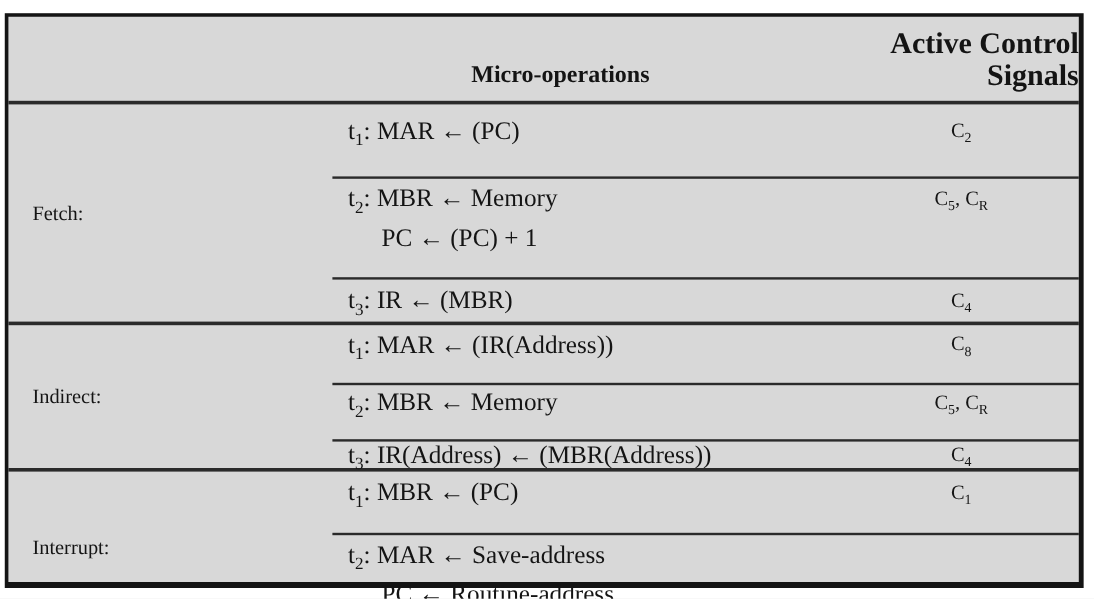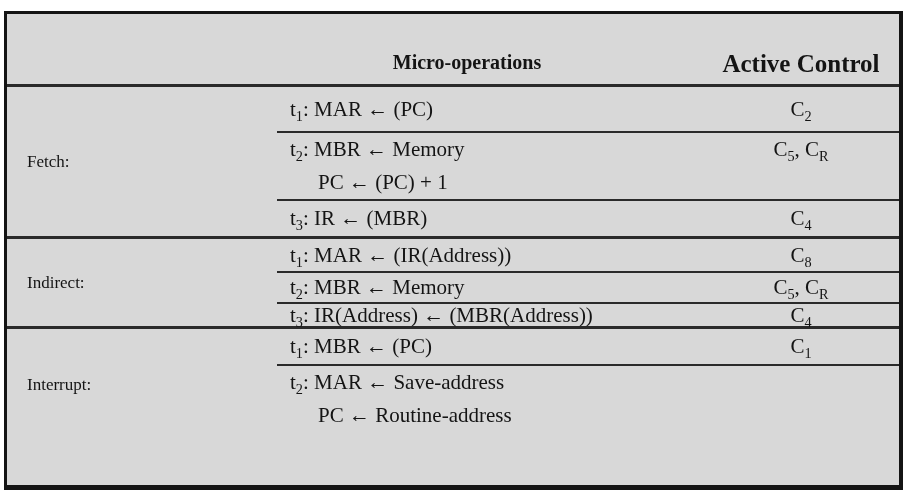--- a/index.html
+++ b/index.html
@@ -24,39 +24,39 @@
   
   .hdr{display:flex; height:70px;}
   .hdr-spacer{width:270px;}
   .hdr-micro{
     flex:1; display:flex; align-items:flex-end; justify-content:center;
     padding-bottom:9px; padding-right:46px;
     font-weight:bold; font-size:20px; line-height:26px;
   }
   .hdr-signals{
     width:196px; display:flex; flex-direction:column;
-    align-items:center; justify-content:flex-end;
+    align-items:flex-end; justify-content:flex-end;
     padding-bottom:7px;
     font-weight:bold; font-size:25px; line-height:27px; text-align:center;
   }
   
   .sec{display:flex; border-top:3px solid var(--line,#2a2a2a);}
   .sec-label{
     width:270px; display:flex; align-items:center;
     padding-left:20px; font-size:17px;
   }
   .sec-rows{flex:1; display:flex; flex-direction:column;}
   .row{display:flex; align-items:center;}
-  .row + .row{border-top:2px solid var(--line,#2a2a2a);}
+  .row + .row{border-top:2px solid var(--line,#2a2a2a);margin-top:16px;}
   .row.two{align-items:flex-start;}
   .micro{flex:1; padding-left:13px; font-size:21px;}
   .mline{line-height:33px; white-space:nowrap;}
   .mline.cont{padding-left:28px;}
   .signals{
-    width:196px; text-align:center; font-size:21px; line-height:33px;
+    width:196px; text-align:center; font-size:17px; line-height:33px;
     white-space:nowrap;
   }
   .row:not(.two) .mline,
   .row:not(.two) .signals{line-height:normal;}
   sub{font-size:68%; line-height:0;}
   
   .rh44{height:44px}.rh68{height:68px}.rh37{height:37px}
   .rh32{height:32px}.rh31{height:31px}.rh36{height:24px}
   .rh35{height:35px}.rh64{height:76px}.rh33{height:33px}
 </style>
@@ -65,20 +65,21 @@
 
 <div class="ctable">
 
   <div class="hdr">
     <div class="hdr-spacer"></div>
     <div class="hdr-micro">
       <span>Micro-operations</span>
     </div>
     <div class="hdr-signals">
       <div>Active Control</div>
+      <div>Signals</div>
     </div>
   </div>
 
   <div class="sec">
     <div class="sec-label">Fetch:</div>
     <div class="sec-rows">
       <div class="row rh44">
         <div class="micro">
           <div class="mline">t<sub>1</sub>: MAR ← (PC)</div>
         </div>

